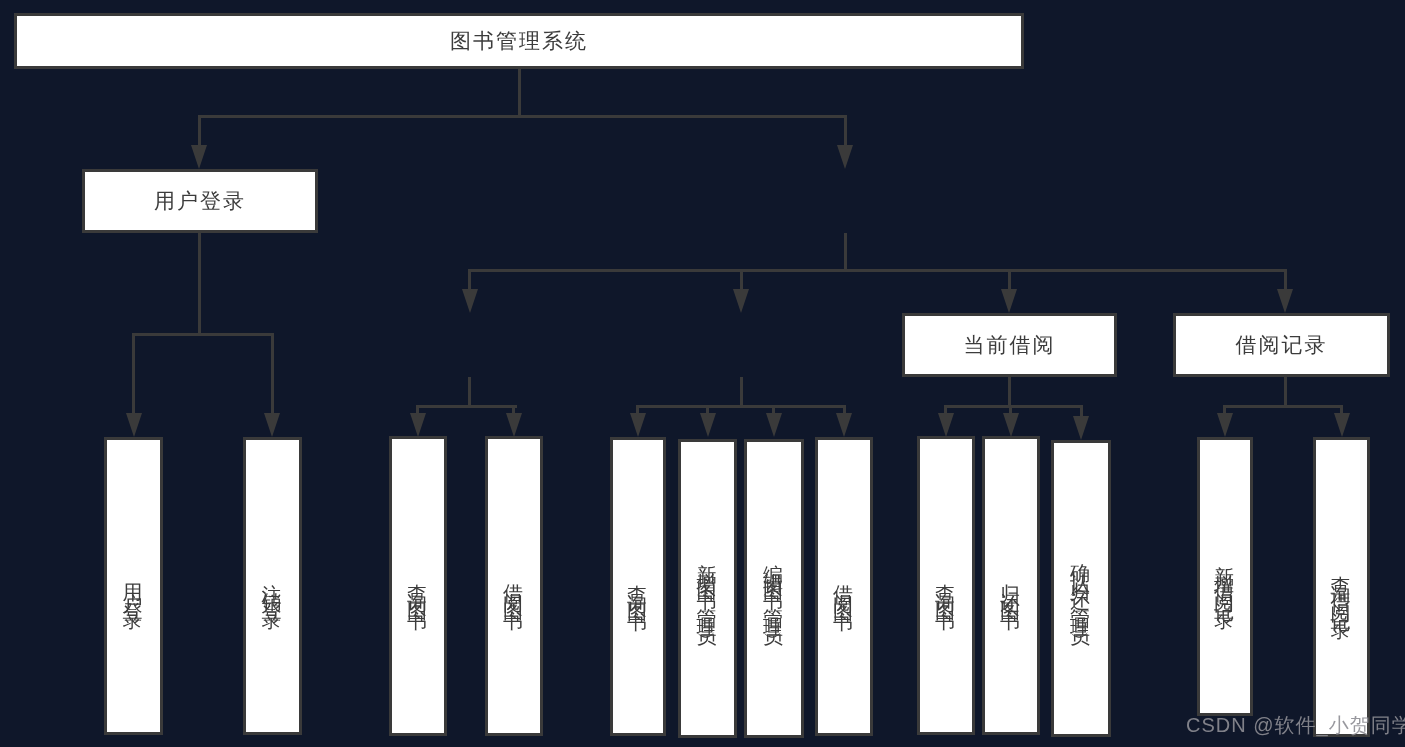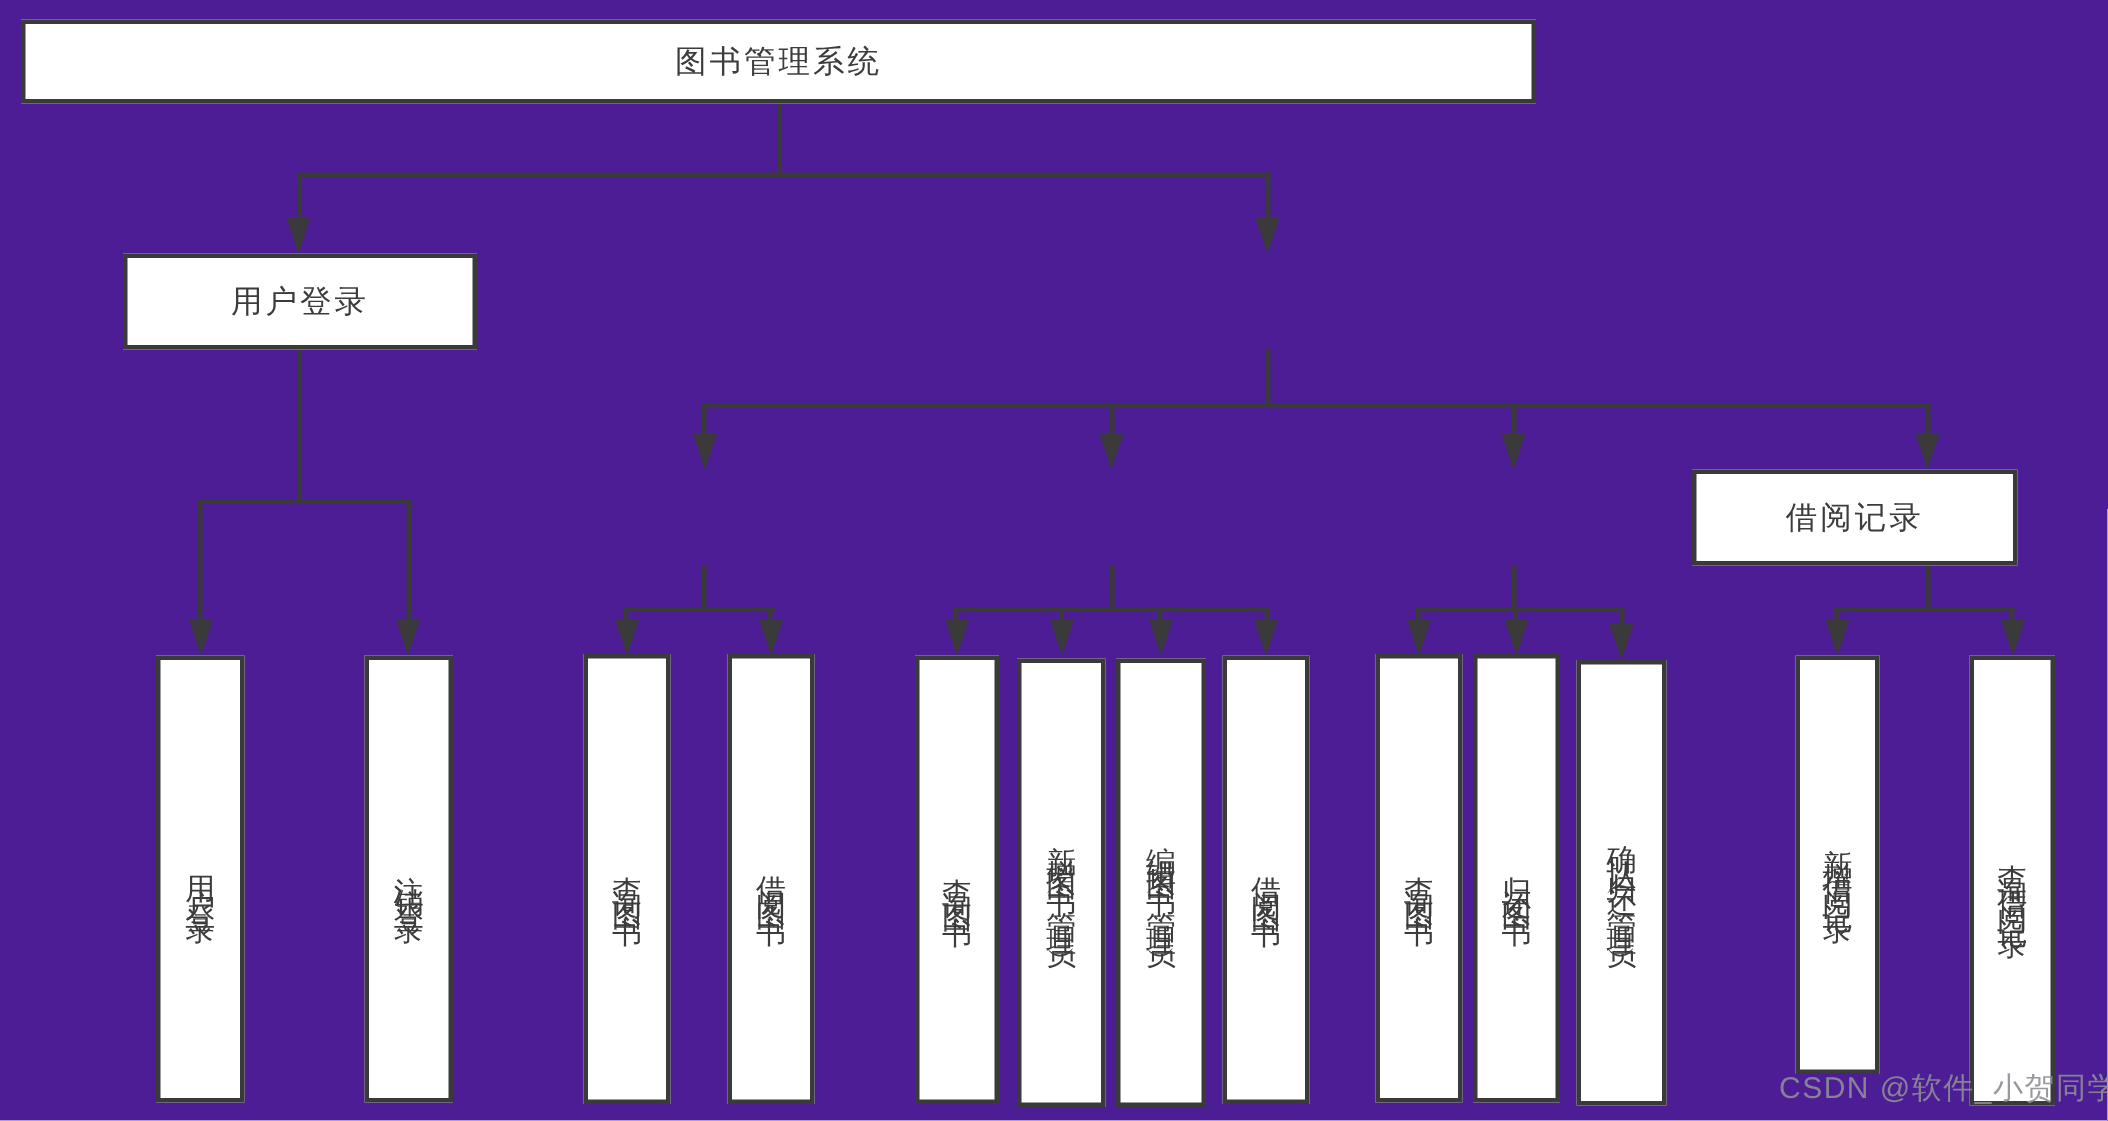--- a/index.html
+++ b/index.html
@@ -1,17 +1,17 @@
 <!DOCTYPE html>
 <html><head>
 <meta charset="utf-8">
 <style>
   html,body{margin:0;padding:0;background:#ffffff;}
   .stage{
-    position:relative;width:1405px;height:747px;background:#4c1d95;
+    position:relative;width:1405px;height:747px;background:#0f172a;
     font-family:"Liberation Sans","DejaVu Sans",sans-serif;overflow:hidden;
   }
   .box{
     position:absolute;border:3px solid #3a3a3a;background:#ffffff;
     display:flex;align-items:center;justify-content:center;box-sizing:border-box;
   }
   .lbl{
     font-size:21px;color:#3c3c3c;letter-spacing:2px;white-space:nowrap;
   }
   .vert .lbl{
@@ -95,21 +95,24 @@
   <div class="arw" style="left:1334px;top:413px;"></div>
 
   <div class="box" style="left:14px;top:13px;width:1010px;height:56px;">
     <span class="lbl">图书管理系统</span>
   </div>
 
   <div class="box" style="left:82px;top:169px;width:236px;height:64px;">
     <span class="lbl">用户登录</span>
   </div>
 
-  <div class="box" style="left:1128px;top:313px;width:217px;height:64px;">
+  <div class="box" style="left:902px;top:313px;width:215px;height:64px;">
+    <span class="lbl">当前借阅</span>
+  </div>
+  <div class="box" style="left:1173px;top:313px;width:217px;height:64px;">
     <span class="lbl">借阅记录</span>
   </div>
 
   <div class="box vert" style="left:104px;top:437px;width:59px;height:298px;">
     <span class="lbl">用户登录</span>
   </div>
   <div class="box vert" style="left:243px;top:437px;width:59px;height:298px;">
     <span class="lbl">注销登录</span>
   </div>
 

